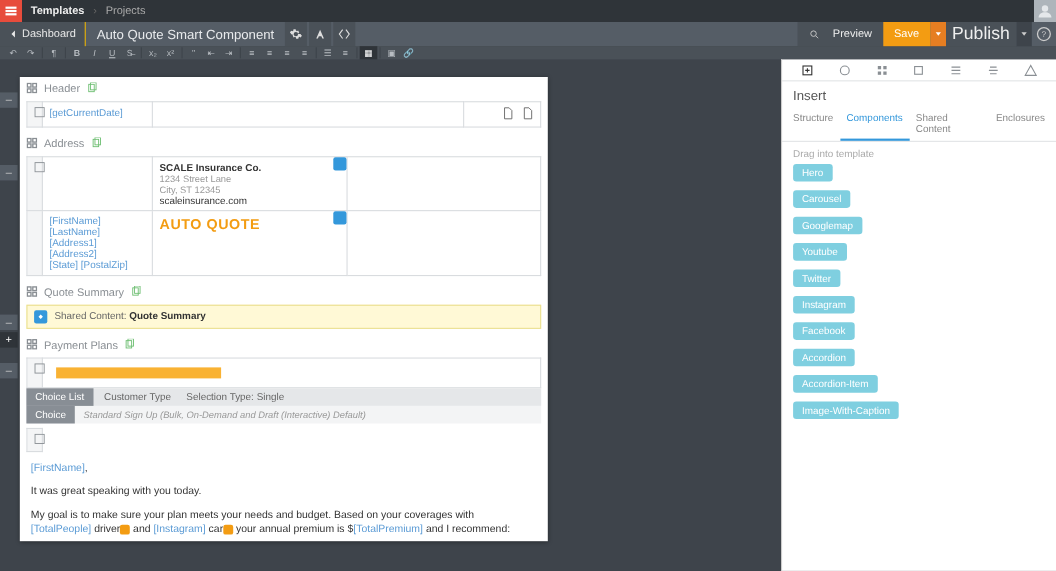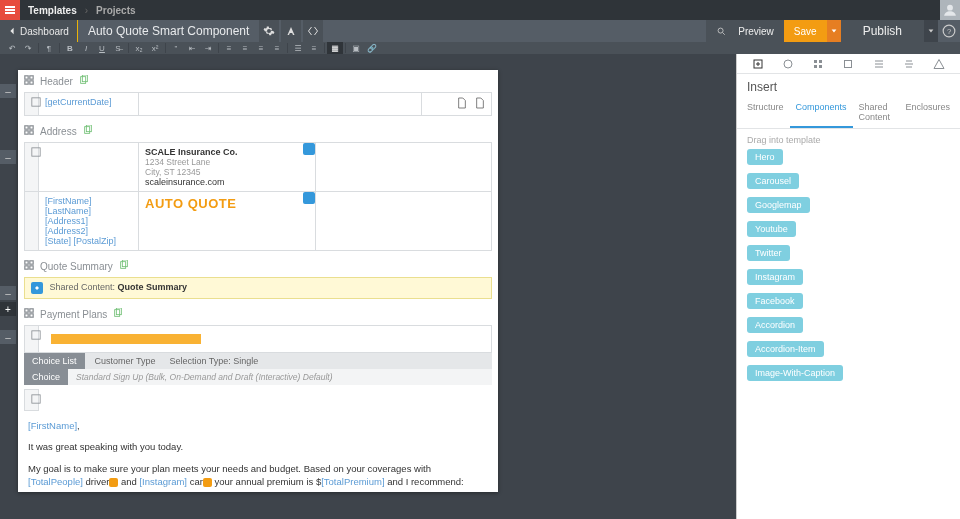--- a/index.html
+++ b/index.html
@@ -19,21 +19,21 @@
   .title-text { padding:0 10px; font-size:12px; color:#e8eaec; }
   .title-icons { display:flex; gap:2px; }
   .title-icons .tb { width:20px; height:22px; display:flex; align-items:center; justify-content:center; background:#4a5158; cursor:pointer; }
   .title-icons svg { width:12px; height:12px; fill:#ddd; }
   .title-right { margin-left:auto; display:flex; align-items:center; height:22px; }
   .btn-preview { background:#4a5158; color:#eee; height:22px; display:flex; align-items:center; padding:0 10px; font-size:10px; gap:12px;}
   .btn-preview svg{width:10px;height:10px;fill:#ccc;}
   .btn-save { background:#f39c12; color:#fff; height:22px; display:flex; align-items:center; padding:0 10px; font-size:10px; }
   .save-chev { width:14px; height:22px; background:#e67e22; display:flex; align-items:center; justify-content:center;}
   .save-chev svg{width:8px;height:8px; fill:#fff;}
-  .btn-pub { background:#4a5158; color:#eee; height:22px; display:flex; align-items:center; padding:0 22px; font-size:12px;}
+  .btn-pub { background:#4a5158; color:#eee; height:22px; display:flex; align-items:center; padding:0 6px; font-size:16px;}
   .pub-chev { width:14px; height:22px; background:#3e444b; display:flex; align-items:center; justify-content:center;}
   .pub-chev svg{width:8px;height:8px; fill:#ccc;}
   .help-btn { width:22px; height:22px; display:flex; align-items:center; justify-content:center; color:#ccc;}
   
   .toolbar { height: 12px; background:#4a5158; display:flex; align-items:center; padding:0 4px; gap:0; }
   .toolbar .tbtn { width:16px; height:12px; display:flex; align-items:center; justify-content:center; color:#b8bdc2; font-size:8px; }
   .toolbar .tbtn.active { background:#2f3439; color:#fff;}
   .toolbar .sep { width:1px; height:10px; background:#3e444b; margin:0 2px;}
   
   .main { position:absolute; top:54px; bottom:0; left:0; right:0; display:flex; }
@@ -64,21 +64,21 @@
   .choice-bar { background:#e5e7e9; display:flex; align-items:center; height:16px; margin:0 6px 0 6px;}
   .choice-tab { background:#888e95; color:#fff; padding:0 8px; height:16px; display:flex; align-items:center; font-size:9px;}
   .choice-plain { color:#666; padding:0 10px; font-size:9px;}
   .choice-row { background:#f3f4f5; display:flex; align-items:center; height:16px; margin:0 6px 0 6px;}
   .choice-row .chip2 { background:#888e95; color:#fff; padding:0 8px; height:16px; display:flex; align-items:center; font-size:9px;}
   .choice-row .desc { padding:0 8px; font-size:8.5px; color:#999; font-style:italic;}
   .para { padding:4px 10px; font-size:9.5px; color:#333; line-height:1.4;}
   .para .ph { color:#5b9bd5;}
   .para .sq { display:inline-block; width:9px; height:9px; background:#f39c12; border-radius:2px; vertical-align:middle;}
   
-  .right-panel { width:224px; background:#fff; border-left:1px solid #ccc; display:flex; flex-direction:column;}
+  .right-panel { width:250px; background:#fff; border-left:1px solid #ccc; display:flex; flex-direction:column;}
   .rp-icons { height:20px; display:flex; align-items:center; justify-content: space-around; padding:0 6px; border-bottom:1px solid #e2e4e6;}
   .rp-icons .ri { width:14px; height:14px; display:flex; align-items:center; justify-content:center;}
   .rp-icons svg { width:12px; height:12px; fill:#8a8f94;}
   .rp-icons .ri.active svg{ fill:#333;}
   .rp-title { padding:6px 10px 4px 10px; font-size:12px; color:#555;}
   .rp-tabs { display:flex; gap:0; border-bottom:1px solid #e2e4e6; padding:0 4px;}
   .rp-tab { padding:4px 6px; font-size:9px; color:#888; cursor:pointer; border-bottom:2px solid transparent;}
   .rp-tab.active { color:#3498db; border-bottom-color:#3498db;}
   .rp-hint { padding:6px 10px 4px 10px; font-size:9px; color:#aaa;}
   .chips { padding:0 10px; display:flex; flex-wrap:wrap; gap:4px;}
@@ -90,21 +90,21 @@
 <div class="topbar">
   <div class="logo">
     <svg viewBox="0 0 12 12">
         <rect x="1" y="2" width="10" height="2" fill="#fff"></rect>
         <rect x="1" y="5" width="10" height="2" fill="#fff"></rect>
         <rect x="1" y="8" width="10" height="2" fill="#fff"></rect>
       </svg>
   </div>
   <span class="crumb">Templates</span>
   <span class="crumb-sep">›</span>
-  <span class="crumb" style="color:#aaa;font-weight:bold">Projects</span>
+  <span class="crumb" style="color:#aaa;font-weight:normal">Projects</span>
   <div class="avatar">
     <svg viewBox="0 0 24 24">
         <circle cx="12" cy="8" r="5"></circle>
         <path d="M2 22c0-5 5-8 10-8s10 3 10 8z"></path>
       </svg>
   </div>
 </div>
 
 <div class="titlebar">
   <div class="back-dash">

